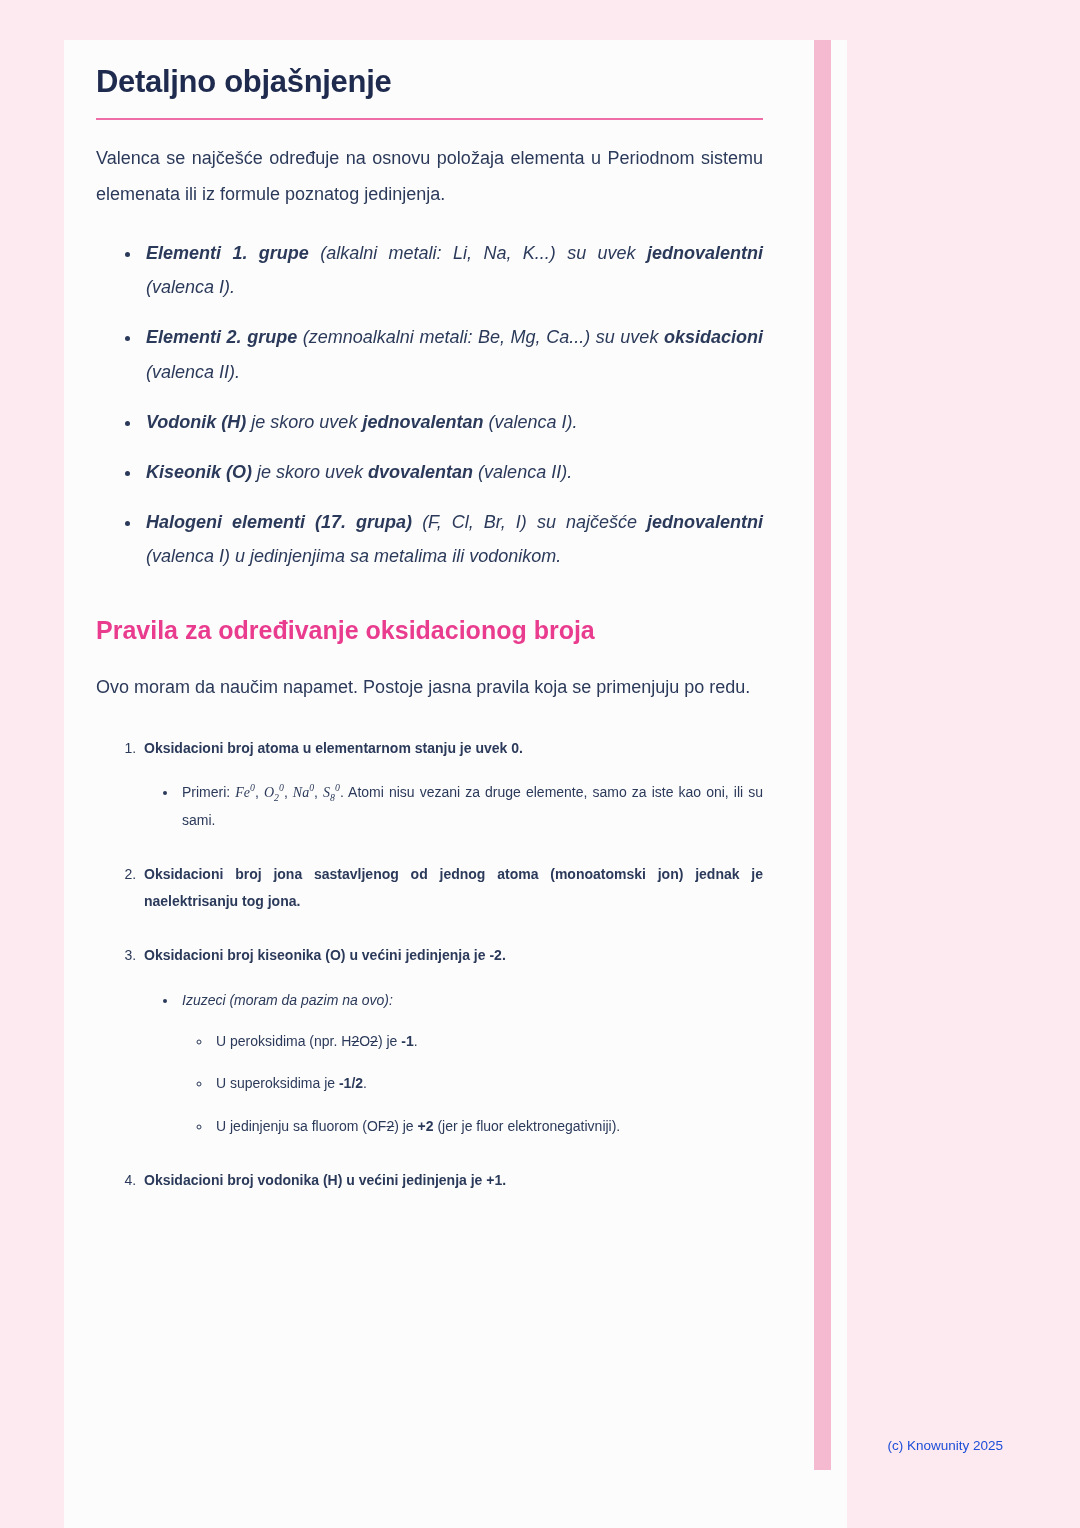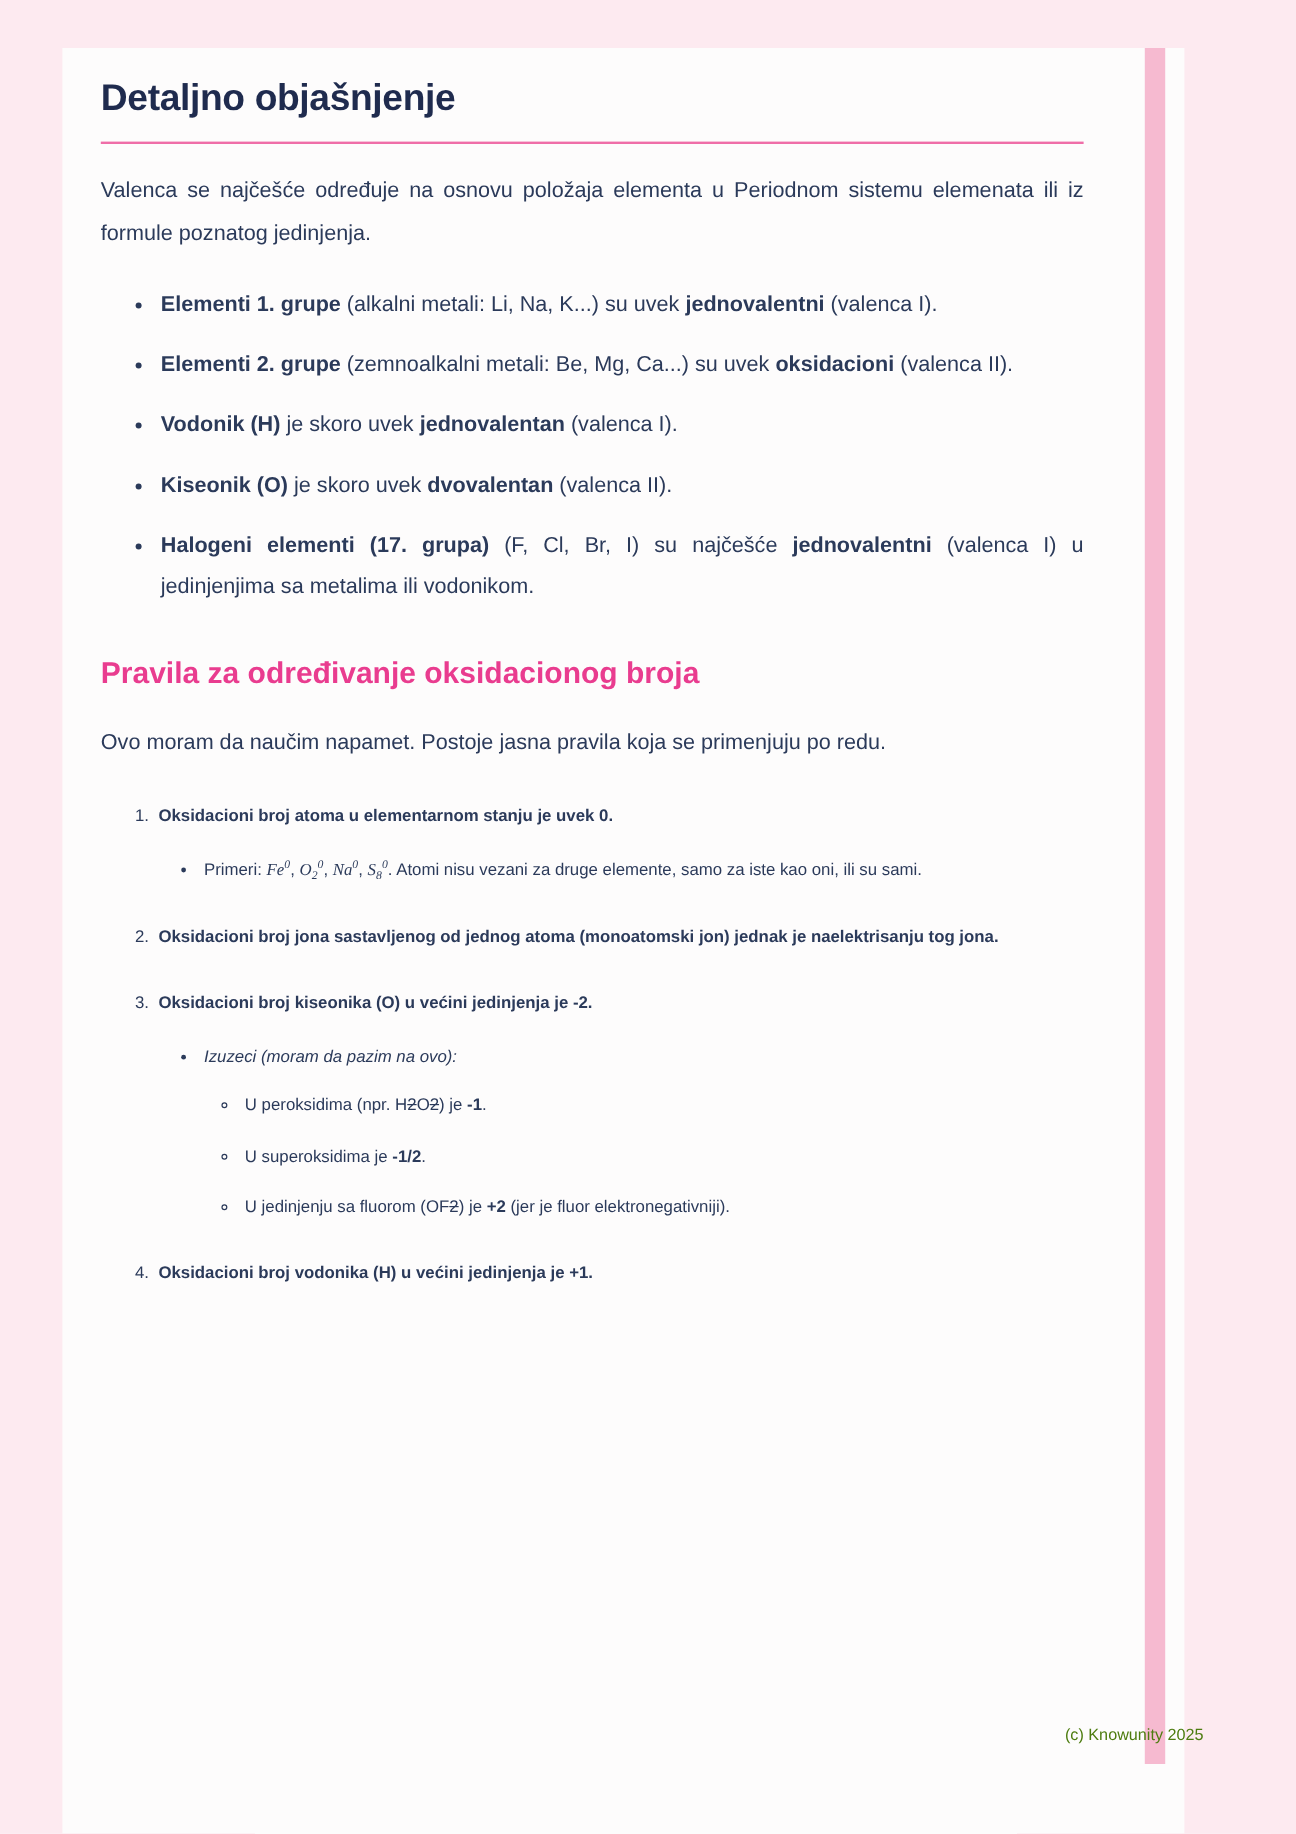--- a/index.html
+++ b/index.html
@@ -4,21 +4,21 @@
 <style>
   html,body{
     margin:0; padding:0;
     width:1080px; height:1528px;
     overflow:hidden;
     font-family:"Liberation Sans","DejaVu Sans",sans-serif;
     background:#fdeaf0;
   }
   .page{position:relative; width:1080px; height:1528px; background:#fdeaf0;}
   .card{
-    position:absolute; left:52px; top:40px; width:935px; height:1488px;
+    position:absolute; left:64px; top:40px; width:783px; height:1488px;
     background:#fdfcfc;
   }
   .stripe{
     position:absolute; right:16px; top:0; bottom:58px; width:17px;
     background:#f6bad0;
   }
   .content{
     position:relative;
     padding:24px 84px 0 32px;
     color:#2b3a5a;
@@ -38,21 +38,21 @@
   }
   p{
     margin:20px 0 24px 0;
     font-size:18px; line-height:2.0;
     text-align:justify;
   }
   ul.main{
     margin:24px 0 26px 0; padding-left:46px;
     font-size:18px; line-height:1.9;
   }
-  ul.main > li{margin-bottom:16px; text-align:justify; padding-left:4px;}
+  ul.main > li{margin-bottom:16px; text-align:justify; padding-left:4px;font-style:italic;}
   ol.rules{
     margin:30px 0 0 0; padding-left:44px;
     font-size:14px; line-height:1.9;
   }
   ol.rules > li{margin-bottom:28px; padding-left:4px;}
   ol.rules > li::marker{color:#2b3a5a; font-weight:400;}
   .li-head{text-align:justify;}
   ul.sub{
     margin:18px 0 0 0; padding-left:34px;
     list-style:disc;
@@ -63,21 +63,21 @@
     list-style:circle;
   }
   ul.circle > li{margin-bottom:16px; padding-left:4px;}
   .b{font-weight:700;}
   .i{font-style:italic;}
   .s{text-decoration:line-through;}
   .math{font-family:Liberation Serif, serif; font-style:italic;}
   sup,sub{font-size:70%; line-height:0;}
   .footer{
     position:absolute; right:77px; top:1438px;
-    font-size:13.5px; color:#4d7c0f; z-index:5;
+    font-size:13.5px; color:#1d4ed8; z-index:5;
   }
 </style>
 </head>
 <body>
 
 <div class="page">
   <div class="card">
     <div class="stripe"></div>
     <div class="content">
 

